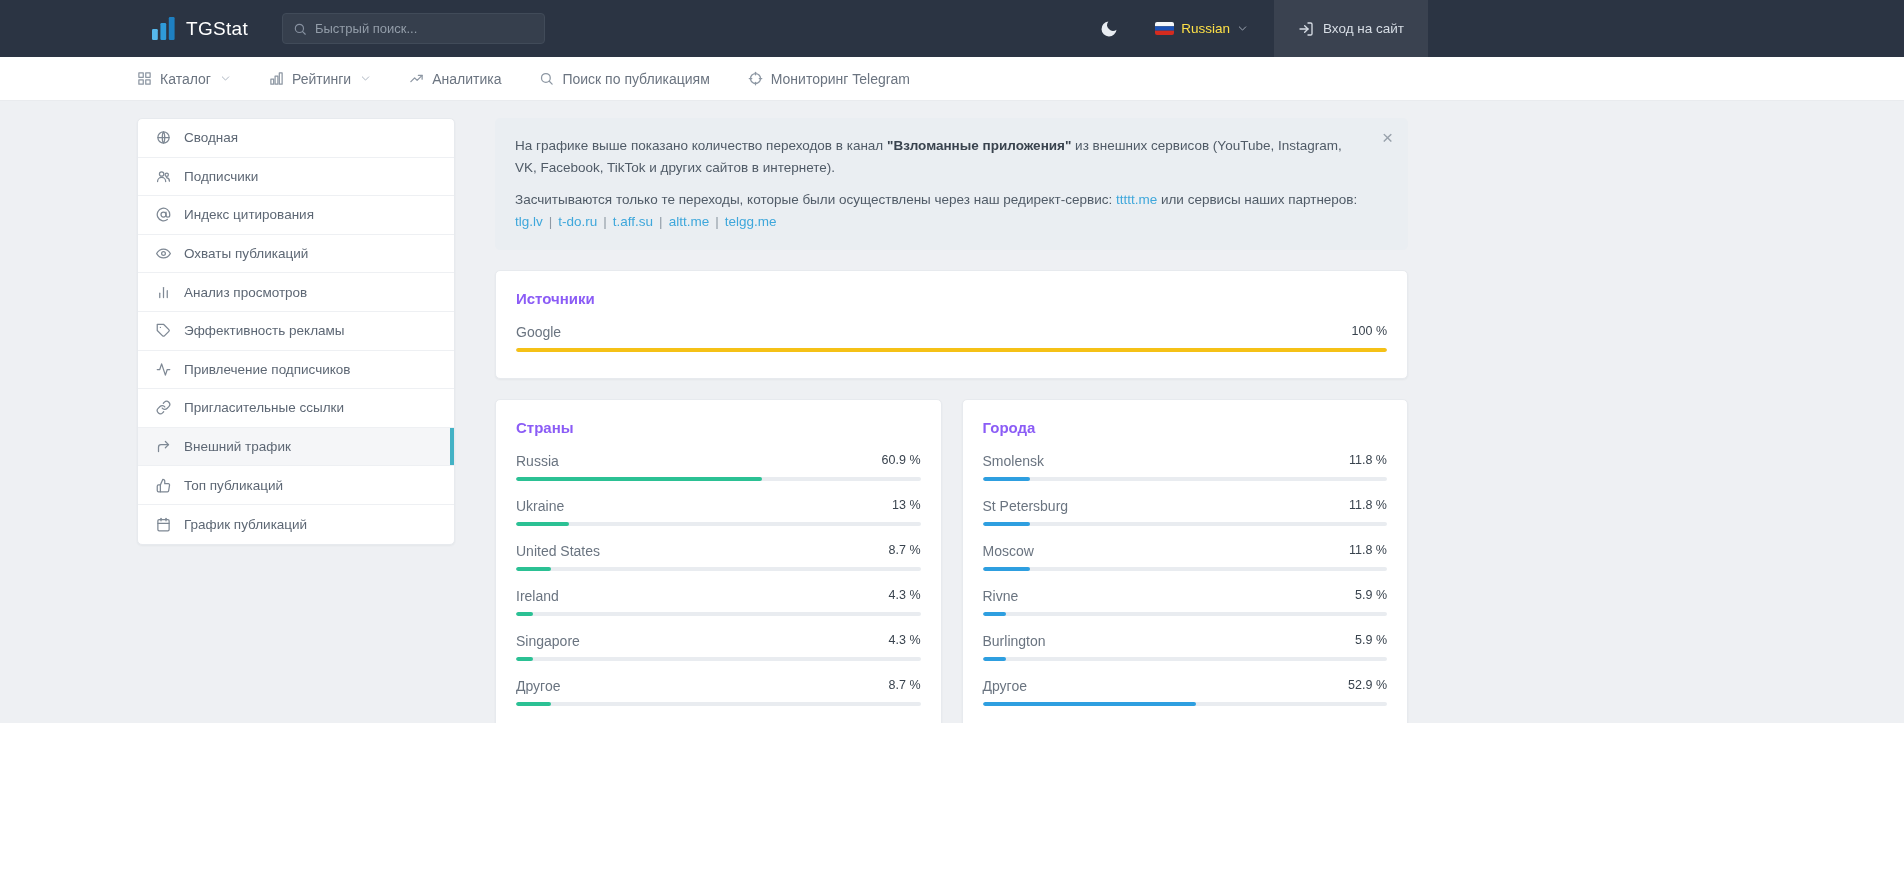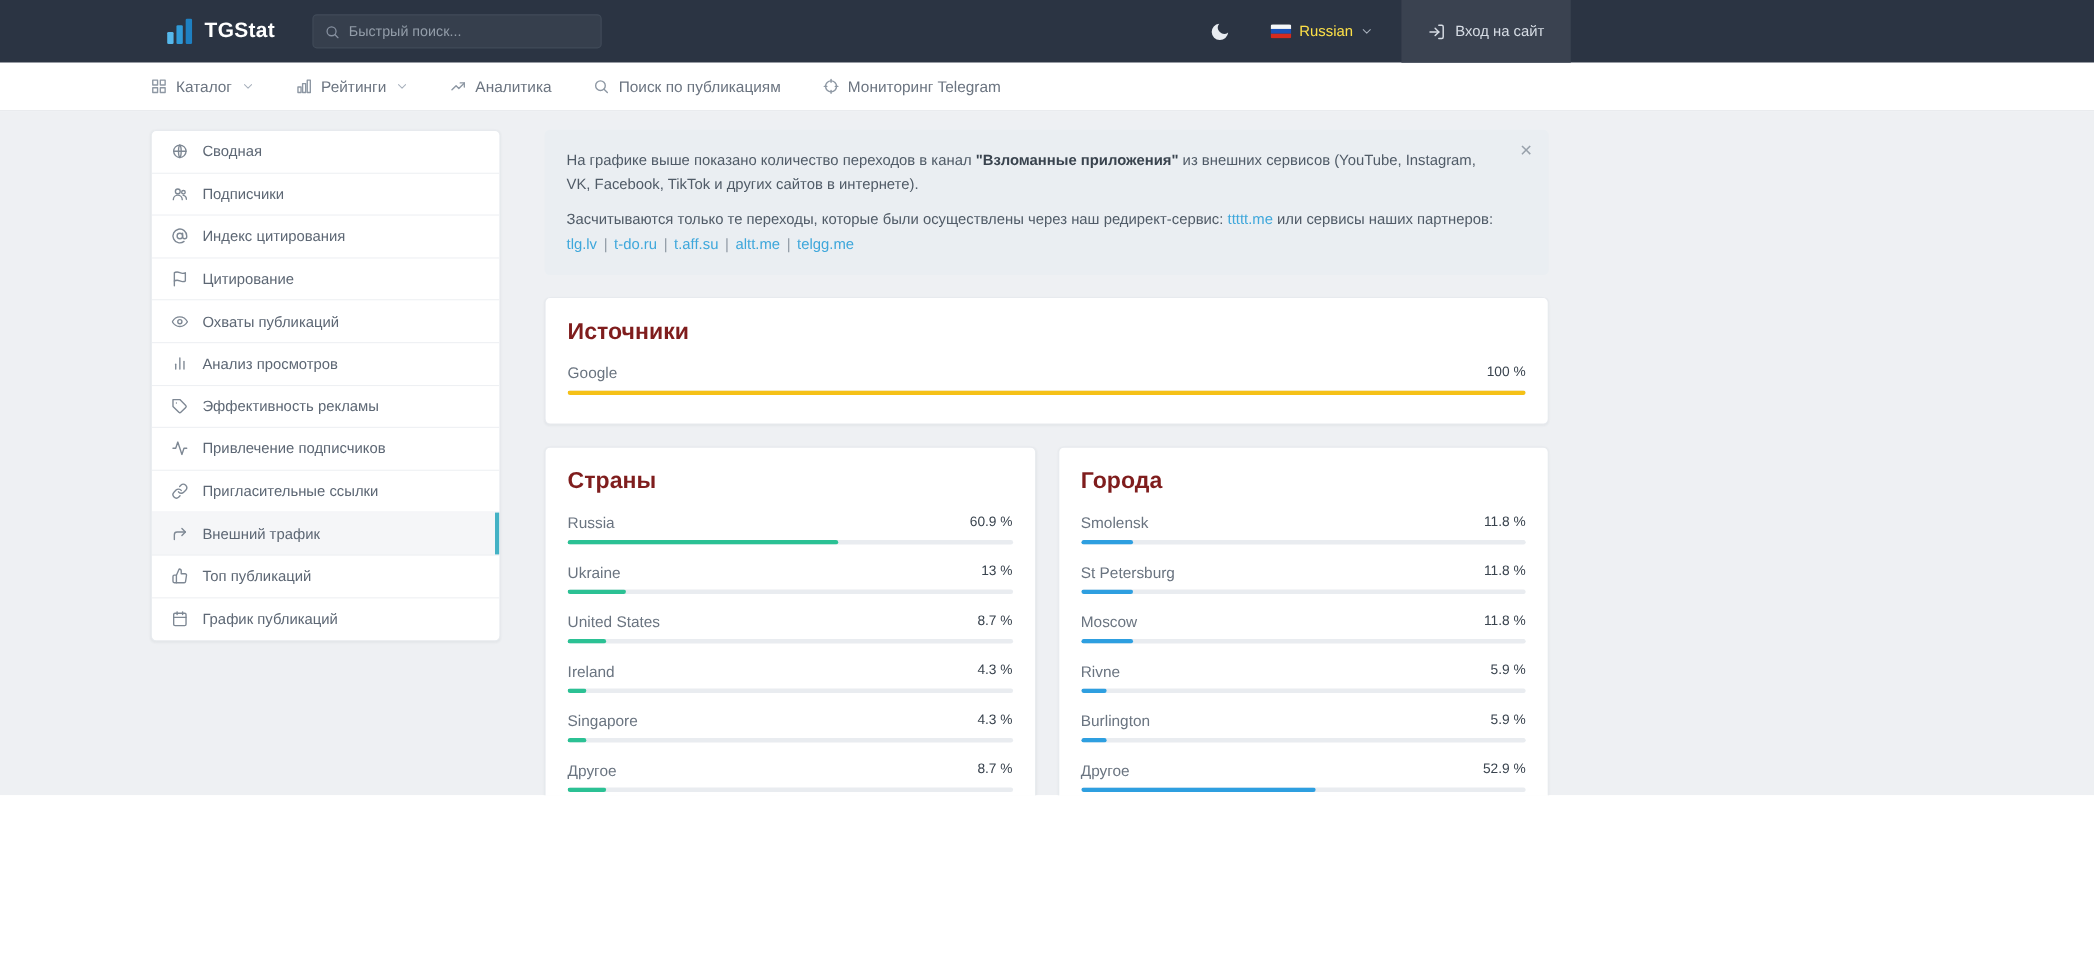--- a/index.html
+++ b/index.html
@@ -5,21 +5,21 @@
   *{box-sizing:border-box;margin:0;padding:0}
   html,body{width:1904px;height:878px;overflow:hidden;background:#fff;
     font-family:"Liberation Sans","DejaVu Sans",sans-serif;}
   a{text-decoration:none}
 
   
   .navbar{height:57px;background:#2b3443}
   .navbar-inner{margin-left:150px;width:1278px;height:100%;display:flex;align-items:center}
   .brand{display:flex;align-items:center;gap:9px;cursor:pointer}
   .logo-icon{width:27px;height:27px;display:block}
-  .brand-name{color:#ffffff;font-size:19px;font-weight:700;letter-spacing:.3px}
+  .brand-name{color:#ffffff;font-size:19px;font-weight:400;letter-spacing:.3px}
   .nav-search{margin-left:34px;width:263px;height:31px;background:#363f4d;border:1px solid #414b59;
     border-radius:4px;display:flex;align-items:center;padding:0 10px;gap:8px}
   .nav-search .icon{color:#8791a0;width:14px;height:14px;flex:none}
   .nav-search input{flex:1;background:transparent;border:none;outline:none;color:#cfd6de;font-size:13px;font-family:inherit}
   .nav-search input::placeholder{color:#939da9}
   .nav-right{margin-left:auto;display:flex;align-items:center;height:100%}
   .moon-btn{width:20px;height:20px;color:#e8ecf1;cursor:pointer}
   .lang{display:flex;align-items:center;gap:7px;margin-left:36px;cursor:pointer}
   .flag{width:19px;height:13px;border-radius:2px;overflow:hidden;display:block;flex:none}
   .lang-label{color:#fde047;font-size:13.5px}
@@ -54,21 +54,21 @@
     color:#505b67;font-size:13.5px;line-height:1.62}
   .alert b{color:#39434e}
   .alert p + p{margin-top:10px}
   .alert a{color:#3ea7db;cursor:pointer}
   .alert .sep{color:#8f99a4;margin:0 6px}
   .alert-close{position:absolute;top:10px;right:15px;font-size:19px;color:#98a1ab;cursor:pointer;line-height:1;
     background:none;border:none;font-family:inherit}
 
   .card{background:#fff;border:1px solid #e7eaee;border-radius:5px;
     box-shadow:0 1px 2px rgba(40,50,60,.05);padding:19px 20px 26px}
-  .card-title{font-size:21px;font-weight:700;color:#7f1d1d}
+  .card-title{font-size:15px;font-weight:700;color:#8b5cf6}
   .bar-row{margin-top:17px}
   .bar-head{display:flex;justify-content:space-between;align-items:flex-start}
   .bar-label{color:#6a7480;font-size:14px}
   .bar-value{color:#39434e;font-size:12.5px}
   .bar-track{margin-top:8px;height:4px;background:#e9ecf0;border-radius:2px;overflow:hidden}
   .bar-fill{height:100%;border-radius:2px}
 
   .two-col{display:flex;gap:20px}
   .two-col .card{flex:1;min-width:0}
 
@@ -232,29 +232,20 @@
             <svg viewBox="0 0 24 24" fill="none" stroke="currentColor" stroke-width="2" stroke-linecap="round" stroke-linejoin="round">
               <circle cx="12" cy="12" r="4"></circle>
               <path d="M16 8v5a3 3 0 0 0 6 0v-1a10 10 0 1 0-3.92 7.94"></path>
             </svg>
           </span>
         <span>Индекс цитирования</span>
       </div>
       <div class="side-item">
         <span class="icon">
             <svg viewBox="0 0 24 24" fill="none" stroke="currentColor" stroke-width="2" stroke-linecap="round" stroke-linejoin="round">
-              <path d="M4 15s1-1 4-1 5 2 8 2 4-1 4-1V3s-1 1-4 1-5-2-8-2-4 1-4 1z"></path>
-              <line x1="4" y1="22" x2="4" y2="15"></line>
-            </svg>
-          </span>
-        <span>Цитирование</span>
-      </div>
-      <div class="side-item">
-        <span class="icon">
-            <svg viewBox="0 0 24 24" fill="none" stroke="currentColor" stroke-width="2" stroke-linecap="round" stroke-linejoin="round">
               <path d="M1 12s4-7 11-7 11 7 11 7-4 7-11 7-11-7-11-7z"></path>
               <circle cx="12" cy="12" r="3"></circle>
             </svg>
           </span>
         <span>Охваты публикаций</span>
       </div>
       <div class="side-item">
         <span class="icon">
             <svg viewBox="0 0 24 24" fill="none" stroke="currentColor" stroke-width="2" stroke-linecap="round" stroke-linejoin="round">
               <line x1="6" y1="20" x2="6" y2="13"></line>

